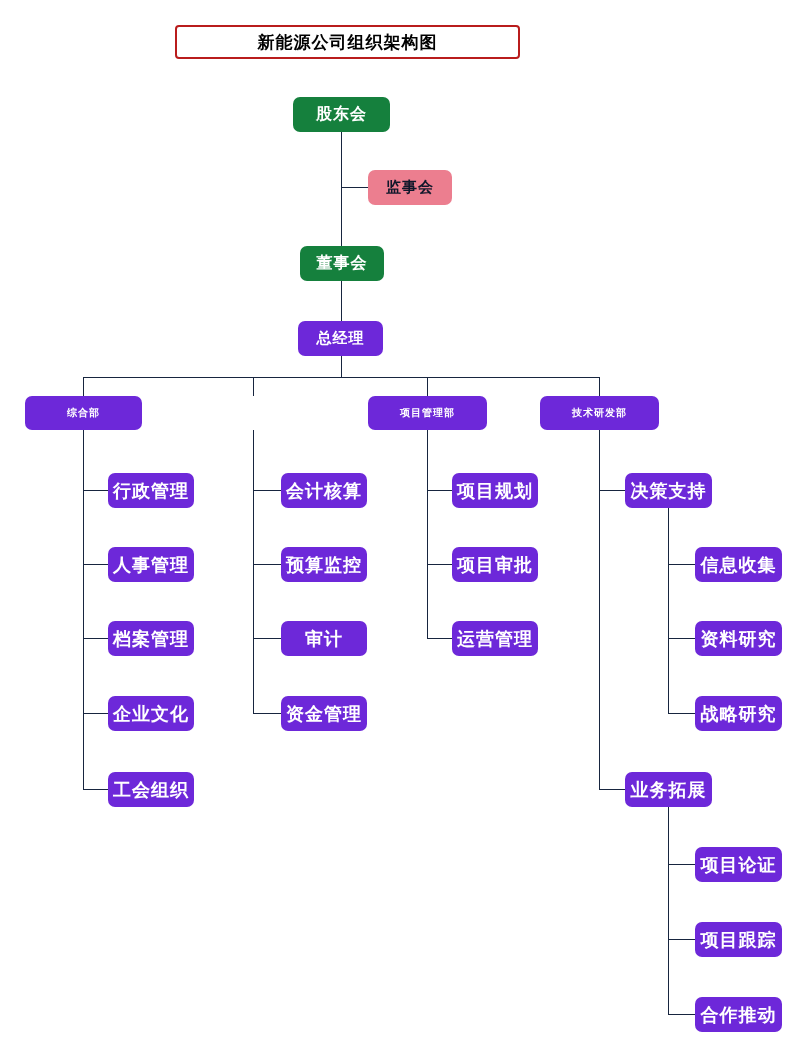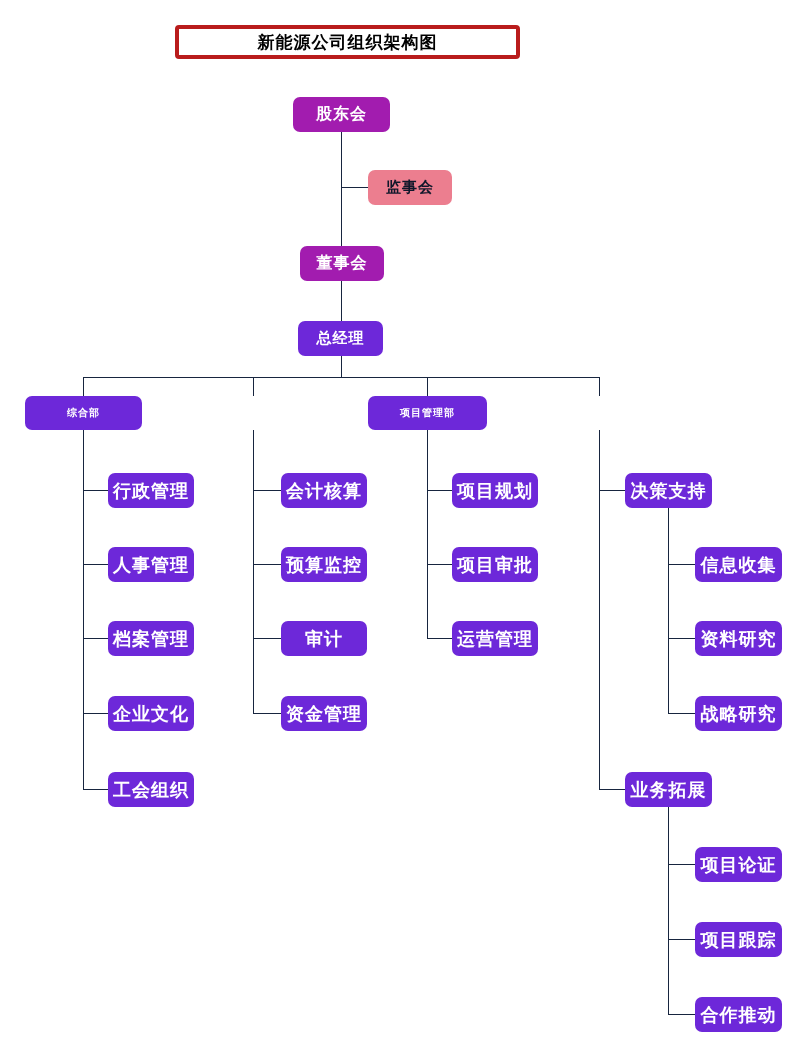--- a/index.html
+++ b/index.html
@@ -3,31 +3,31 @@
 <meta charset="utf-8">
 <style>
   * { margin:0; padding:0; box-sizing:border-box; }
   html,body { background:#ffffff; }
   body { font-family:"Liberation Sans", sans-serif; }
   .canvas {
     position:relative; width:800px; height:1044px;
     background:#ffffff; overflow:hidden; margin:0 auto;
   }
   .title-box {
-    position:absolute; border:4px solid #b91c1c; border-radius:4px;
+    position:absolute; border:2px solid #b91c1c; border-radius:4px;
     background:#ffffff; color:#000000;
     display:flex; align-items:center; justify-content:center;
     font-weight:bold; font-size:17px; letter-spacing:1px;
   }
   .node {
     position:absolute; border-radius:7px;
     display:flex; align-items:center; justify-content:center;
     font-weight:bold; color:#ffffff; font-size:18px; letter-spacing:1px;
   }
-  .node.dark { background:#a21caf; font-size:16px; }
+  .node.dark { background:#15803d; font-size:16px; }
   .node.pink { background:#EC7E8F; color:#0f172a; font-size:15px; }
   .node.cyan { background:#6d28d9; }
   .node.dept { font-size:10px; }
   .line { position:absolute; background:#17253F; }
   .line.h { height:1px; }
   .line.v { width:1px; }
 </style>
 </head>
 <body>
 
@@ -77,20 +77,21 @@
   <div class="line h" style="left:668px;top:939px;width:27px"></div>
   <div class="line h" style="left:668px;top:1014px;width:27px"></div>
 
   <div class="node dark" style="left:293px;top:97px;width:97px;height:35px">股东会</div>
   <div class="node pink" style="left:368px;top:170px;width:84px;height:35px">监事会</div>
   <div class="node dark" style="left:300px;top:246px;width:84px;height:35px">董事会</div>
   <div class="node cyan" style="left:298px;top:321px;width:85px;height:35px;font-size:15px">总经理</div>
 
   <div class="node cyan dept" style="left:25px;top:396px;width:117px;height:34px">综合部</div>
   <div class="node cyan dept" style="left:368px;top:396px;width:119px;height:34px">项目管理部</div>
+  <div class="node cyan dept" style="left:540px;top:396px;width:119px;height:34px">技术研发部</div>
 
   <div class="node cyan" style="left:108px;top:473px;width:86px;height:35px">行政管理</div>
   <div class="node cyan" style="left:108px;top:547px;width:86px;height:35px">人事管理</div>
   <div class="node cyan" style="left:108px;top:621px;width:86px;height:35px">档案管理</div>
   <div class="node cyan" style="left:108px;top:696px;width:86px;height:35px">企业文化</div>
   <div class="node cyan" style="left:108px;top:772px;width:86px;height:35px">工会组织</div>
 
   <div class="node cyan" style="left:281px;top:473px;width:86px;height:35px">会计核算</div>
   <div class="node cyan" style="left:281px;top:547px;width:86px;height:35px">预算监控</div>
   <div class="node cyan" style="left:281px;top:621px;width:86px;height:35px">审计</div>

